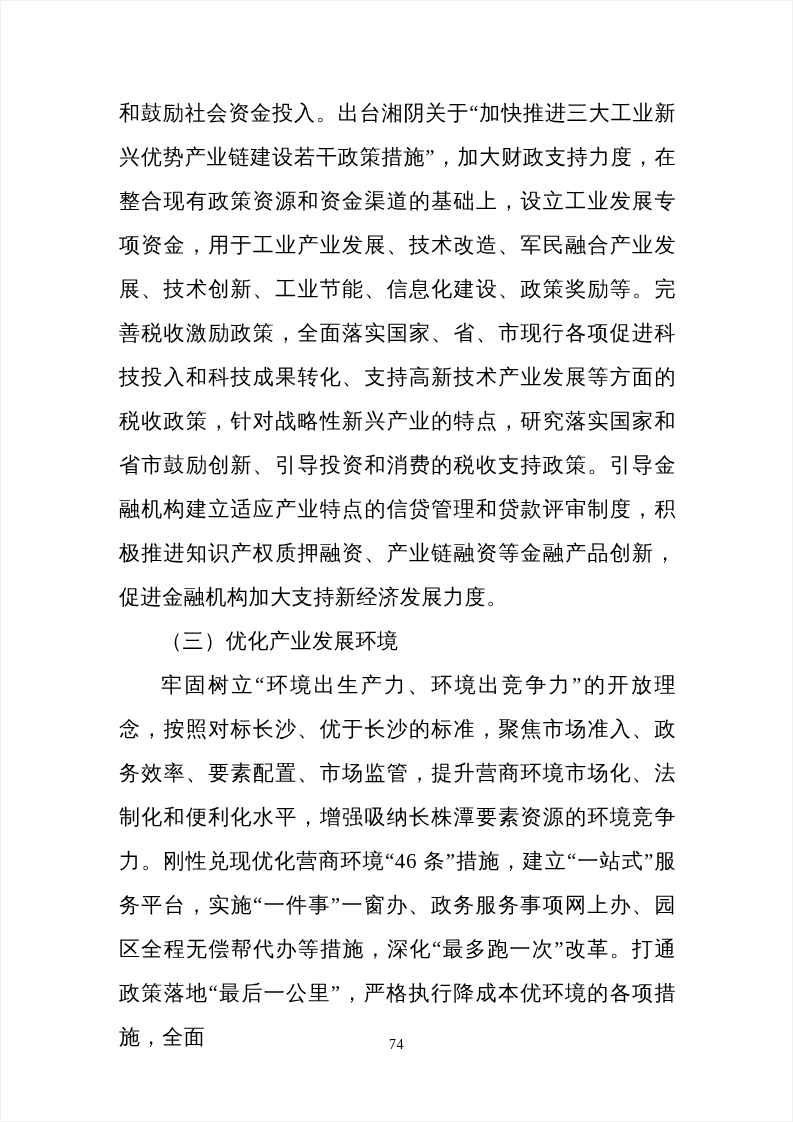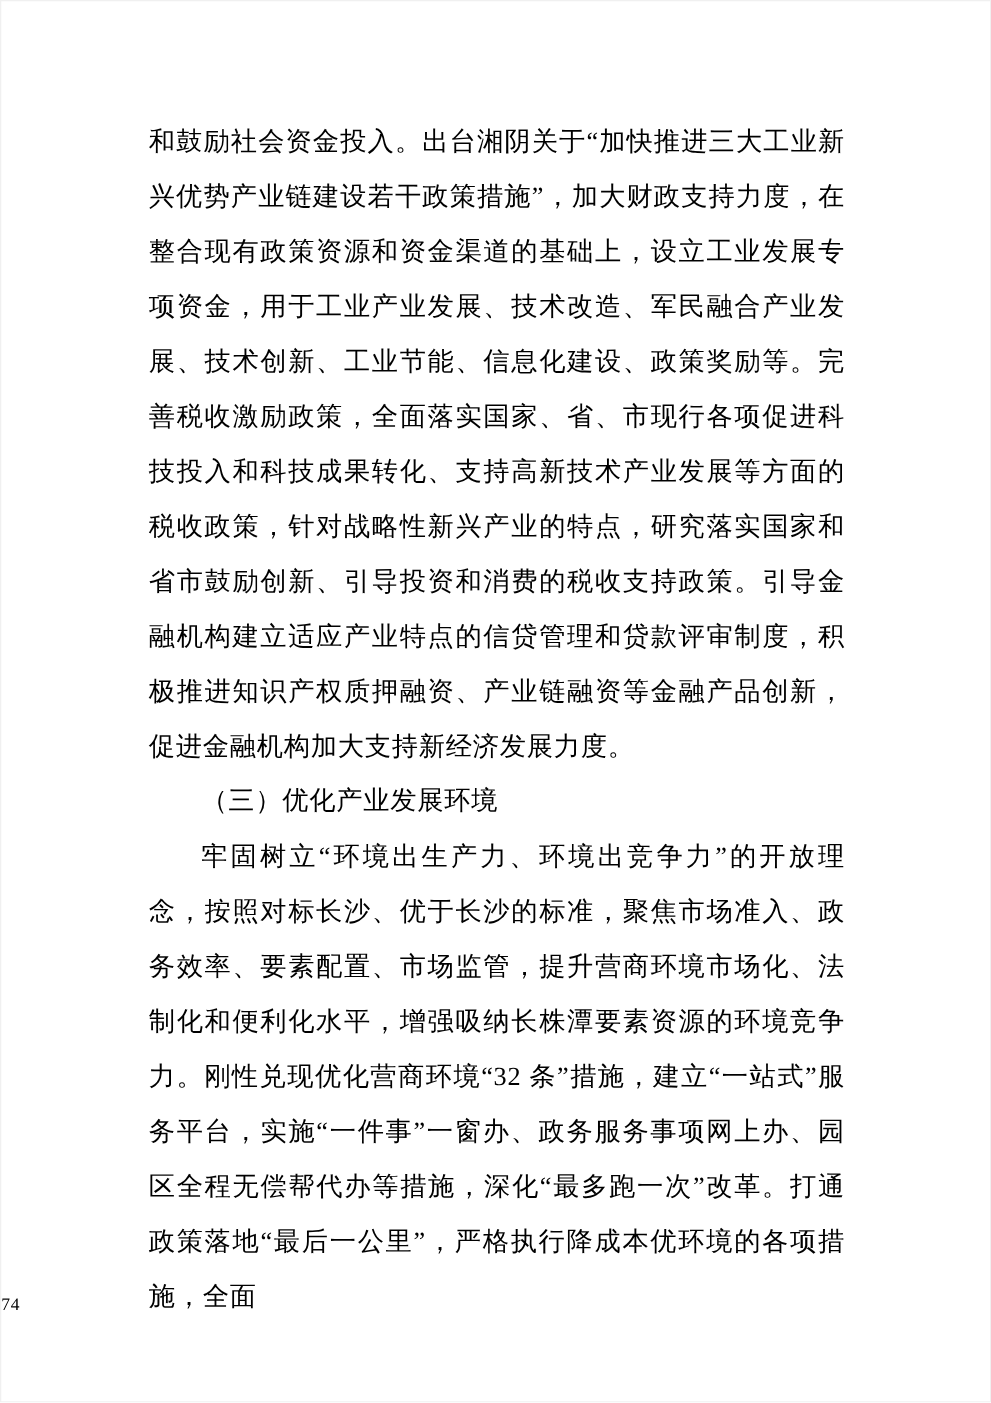--- a/index.html
+++ b/index.html
@@ -44,29 +44,30 @@
     letter-spacing: 0.6px;
     text-indent: 2em;
     font-weight: normal;
     font-family: "Liberation Sans", "DejaVu Sans", sans-serif;
   }
   .page-number {
     position: absolute;
     left: 0;
     right: 0;
     top: 1036px;
+    text-align: center;
     font-size: 14px;
     letter-spacing: 0.5px;
     color: #000000;
     font-family: "Liberation Serif", "DejaVu Serif", serif;
   }
 </style>
 </head>
 <body>
 
 <div class="page">
   <div class="content">
     <p class="body">和鼓励社会资金投入。出台湘阴关于“加快推进三大工业新兴优势产业链建设若干政策措施”，加大财政支持力度，在整合现有政策资源和资金渠道的基础上，设立工业发展专项资金，用于工业产业发展、技术改造、军民融合产业发展、技术创新、工业节能、信息化建设、政策奖励等。完善税收激励政策，全面落实国家、省、市现行各项促进科技投入和科技成果转化、支持高新技术产业发展等方面的税收政策，针对战略性新兴产业的特点，研究落实国家和省市鼓励创新、引导投资和消费的税收支持政策。引导金融机构建立适应产业特点的信贷管理和贷款评审制度，积极推进知识产权质押融资、产业链融资等金融产品创新，促进金融机构加大支持新经济发展力度。</p>
     <p class="heading">（三）优化产业发展环境</p>
-    <p class="body first-indent">牢固树立“环境出生产力、环境出竞争力”的开放理念，按照对标长沙、优于长沙的标准，聚焦市场准入、政务效率、要素配置、市场监管，提升营商环境市场化、法制化和便利化水平，增强吸纳长株潭要素资源的环境竞争力。刚性兑现优化营商环境“32 条”措施，建立“一站式”服务平台，实施“一件事”一窗办、政务服务事项网上办、园区全程无偿帮代办等措施，深化“最多跑一次”改革。打通政策落地“最后一公里”，严格执行降成本优环境的各项措施，全面</p>
+    <p class="body first-indent">牢固树立“环境出生产力、环境出竞争力”的开放理念，按照对标长沙、优于长沙的标准，聚焦市场准入、政务效率、要素配置、市场监管，提升营商环境市场化、法制化和便利化水平，增强吸纳长株潭要素资源的环境竞争力。刚性兑现优化营商环境“46 条”措施，建立“一站式”服务平台，实施“一件事”一窗办、政务服务事项网上办、园区全程无偿帮代办等措施，深化“最多跑一次”改革。打通政策落地“最后一公里”，严格执行降成本优环境的各项措施，全面</p>
   </div>
   <div class="page-number">74</div>
 </div>
 
 </body></html>

